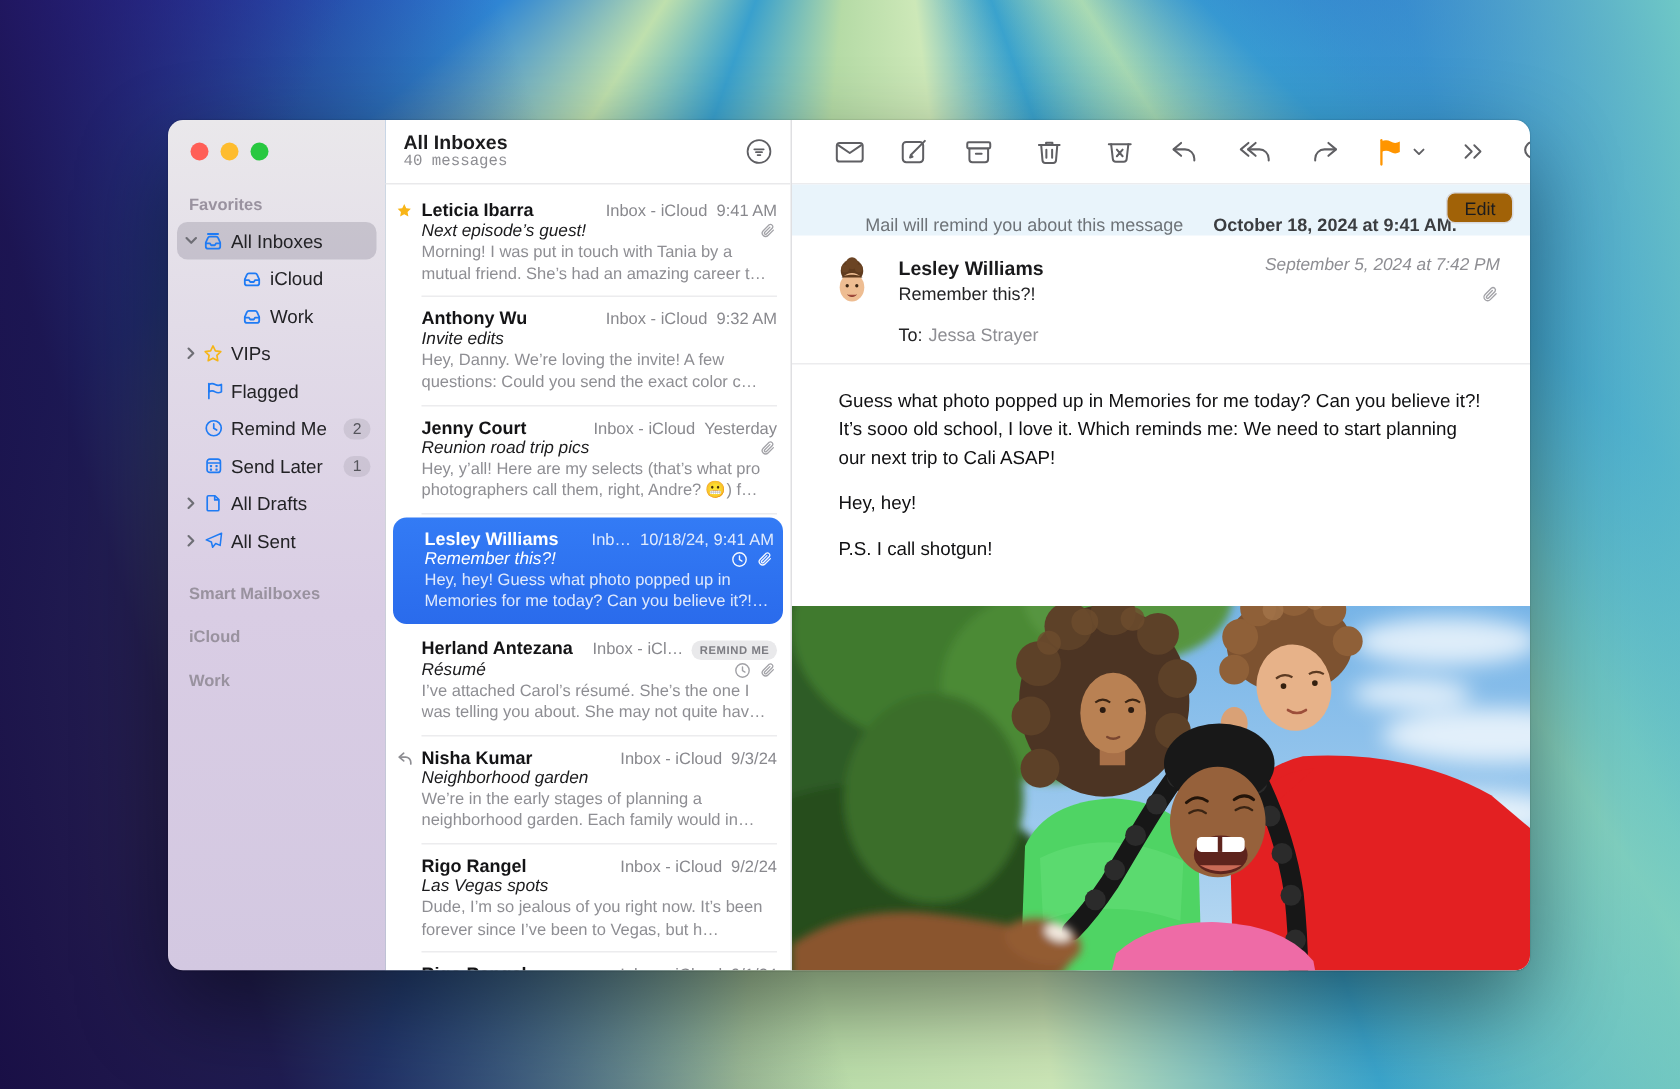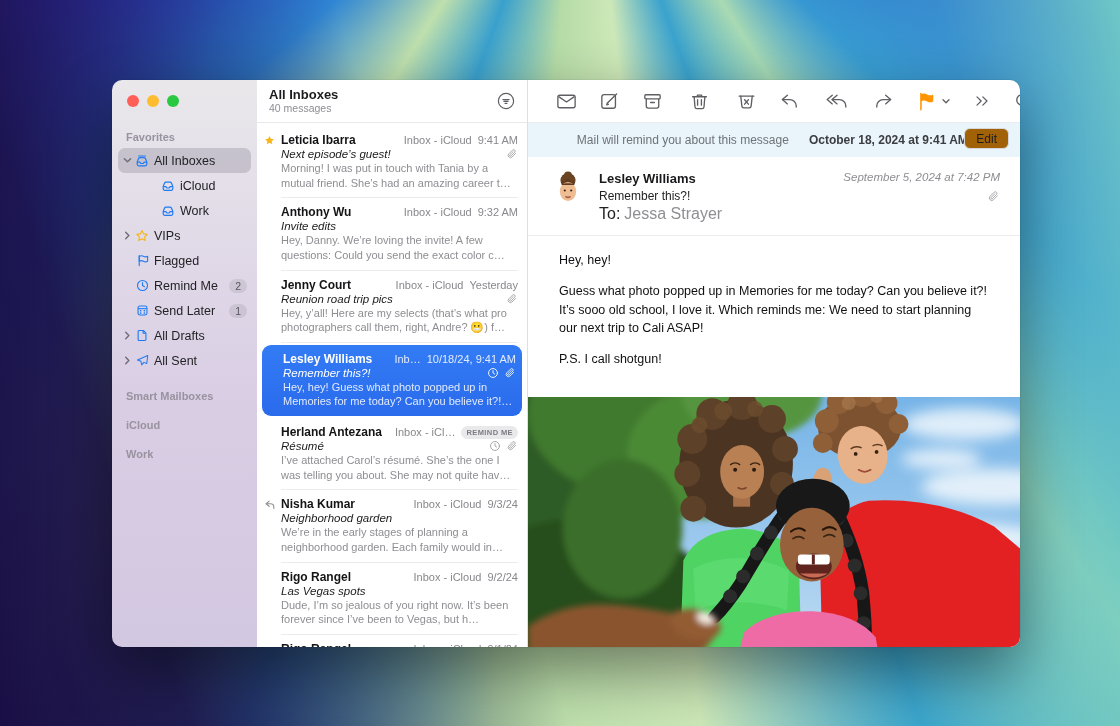--- a/index.html
+++ b/index.html
@@ -32,21 +32,21 @@
   .sicon{width:16px;flex:0 0 16px;display:flex;justify-content:center;margin-right:4px;color:#1f7bf4;}
   .indent{margin-left:26px;}
   .sbadge{margin-left:auto;background:rgba(50,50,60,.10);color:#55555c;font-size:10.5px;
     border-radius:9px;padding:1px 6px;}
   
   .list-pane{width:270px;flex:0 0 270px;background:#fff;display:flex;flex-direction:column;
     border-right:1px solid #dfdfe2;min-width:0;}
   .list-header{flex:0 0 42px;border-bottom:1px solid #e9e9eb;display:flex;align-items:center;
     padding:0 10px 0 12px;}
   .list-title{font-size:13px;font-weight:700;color:#1c1c1e;line-height:1.15;}
-  .list-count{font-size:10.5px;color:#8e8e93;line-height:1.15;}
+  .list-count{font-size:10.5px;color:#8e8e93;line-height:1.15;font-family:Liberation Mono, monospace;}
   .filter-btn{margin-left:auto;color:#5f5f63;display:flex;}
   .rows{flex:1;overflow:hidden;padding-top:3px;}
   .mrow{display:flex;padding:7px 9px 0 7px;}
   .gutter{width:17px;flex:0 0 17px;padding-top:2px;color:#8e8e93;}
   .rmain{flex:1;min-width:0;padding-bottom:7px;border-bottom:1px solid #ececee;}
   .l1{display:flex;align-items:baseline;}
   .sender{font-weight:700;font-size:12px;color:#141416;white-space:nowrap;overflow:hidden;
     text-overflow:ellipsis;}
   .meta{margin-left:auto;display:flex;gap:6px;align-items:center;padding-left:6px;}
   .mailbox,.time{font-size:11px;color:#88888d;white-space:nowrap;}
@@ -64,31 +64,31 @@
   .remind-pill{font-size:7.5px;font-weight:700;letter-spacing:.4px;color:#7c7c82;background:#e9e9eb;
     padding:2px 5px;border-radius:7px;white-space:nowrap;}
   .star{color:#f8b517;}
   
   .msg-pane{flex:1;background:#fff;display:flex;flex-direction:column;min-width:0;}
   .toolbar{flex:0 0 42px;display:flex;align-items:center;padding:0 12px 0 17px;
     border-bottom:1px solid #ececee;color:#5e5e62;}
   .tbtn{display:flex;align-items:center;justify-content:center;padding:0 10px;}
   .tsep{width:1px;height:17px;background:#e4e4e6;margin:0 2px;}
   .tsp{width:12px;}
-  .banner{flex:0 0 34px;background:#e9f4fb;display:flex;align-items:center;justify-content:center;
+  .banner{flex:0 0 34px;background:#e9f4fb;display:flex;align-items:flex-end;justify-content:center;
     font-size:12px;color:#6e7378;position:relative;}
   .banner b{color:#3b3d40;font-weight:600;margin-left:20px;}
   .edit-btn{position:absolute;right:11px;top:5px;background:#a16207;border:1px solid #d8d8dc;
     border-radius:6px;font-size:12px;padding:2.5px 11px;color:#1c1c1e;}
   .mheader{display:flex;padding:14px 20px 12px 22px;border-bottom:1px solid #ececee;}
   .avatar{width:36px;height:36px;margin-right:13px;flex:0 0 36px;}
   .mh-left{flex:1;min-width:0;}
   .mh-name{font-size:13px;font-weight:700;color:#19191b;}
   .mh-sub{font-size:12px;color:#232325;margin-top:3px;}
-  .mh-to{font-size:16px;margin-top:2px;color:#232325;}
+  .mh-to{font-size:12px;margin-top:13px;color:#232325;}
   .mh-to .addr{color:#8e8e93;margin-left:4px;}
   .mh-right{text-align:right;color:#8e8e93;font-size:11.5px;font-style:italic;}
   .mh-clip{margin-top:7px;display:flex;justify-content:flex-end;color:#a2a2a7;}
   .mbody{padding:15px 28px 16px 31px;font-size:12.5px;line-height:1.5;color:#101012;}
   .mbody p{margin:0 0 12px 0;}
   .photo{flex:1;min-height:0;}
   .photo svg{display:block;width:100%;height:100%;}
   svg.ic{display:block;}
 </style>
 </head>
@@ -590,22 +590,22 @@
         <div>September 5, 2024 at 7:42 PM</div>
         <div class="mh-clip">
           <svg class="ic" width="13" height="13" viewBox="0 0 14 14">
               <path d="M11.2 6.3L7 10.5a2.6 2.6 0 0 1-3.7-3.7l4.6-4.6a1.8 1.8 0 0 1 2.5 2.5L5.8 9.3a.9.9 0 0 1-1.3-1.3l4-4" fill="none" stroke="#a2a2a7" stroke-width="1" stroke-linecap="round"></path>
             </svg>
           </div>
       </div>
     </div>
 
     <div class="mbody">
+      <p>Guess what photo popped up in Memories for me today? Can you believe it?! It’s sooo old school, I love it. Which reminds me: We need to start planning our next trip to Cali ASAP!</p>
       <p>Hey, hey!</p>
-      <p>Guess what photo popped up in Memories for me today? Can you believe it?! It’s sooo old school, I love it. Which reminds me: We need to start planning our next trip to Cali ASAP!</p>
       <p>P.S. I call shotgun!</p>
     </div>
 
     <div class="photo">
       <svg viewBox="0 0 494 307" preserveAspectRatio="xMidYMid slice">
         <defs>
           <linearGradient id="sky" x1="0" y1="0" x2="0" y2="1">
             <stop offset="0" stop-color="#6fb0e6"></stop>
               <stop offset=".6" stop-color="#9ecaee"></stop>
               <stop offset="1" stop-color="#c8e2f4"></stop>

